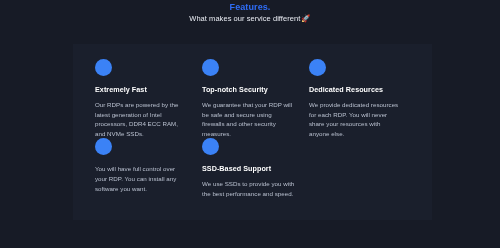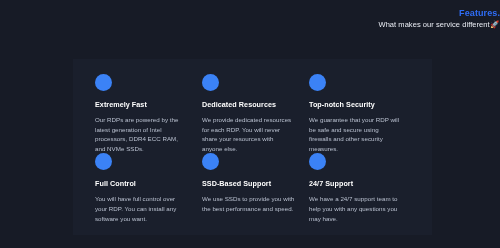--- a/index.html
+++ b/index.html
@@ -22,22 +22,22 @@
     background-color: #171b26;
     background-image:
       radial-gradient(circle at 1px 1px, rgba(255,255,255,0.022) 0.6px, transparent 0.7px);
     background-size: 4px 4px;
     box-sizing: border-box;
     overflow: hidden;
   }
 
   
   .header {
-    text-align: right;
-    padding-top: 7px;
+    text-align: center;
+    padding-top: 1px;
   }
   .eyebrow {
     color: #2f6df6;
     font-size: 9px;
     font-weight: bold;
     letter-spacing: 0.1px;
     line-height: 12px;
     margin: 0;
   }
   .subtitle {
@@ -50,21 +50,21 @@
   }
   .subtitle .rocket {
     font-size: 7.5px;
     margin-left: 1px;
   }
 
   
   .panel {
     position: absolute;
     left: 73px;
-    top: 59px;
+    top: 44px;
     width: 359px;
     height: 176px;
     background-color: #1a1f2c;
     background-image:
       radial-gradient(circle at 1px 1px, rgba(255,255,255,0.028) 0.6px, transparent 0.7px);
     background-size: 4px 4px;
     box-sizing: border-box;
     padding: 12px 0 0 0;
   }
 
@@ -127,44 +127,38 @@
     <div class="grid">
 
       <div class="card">
         <div class="card-icon"></div>
         <div class="card-title">Extremely Fast</div>
         <div class="card-desc">Our RDPs are powered by the latest generation of Intel processors, DDR4 ECC RAM, and NVMe SSDs.</div>
       </div>
 
       <div class="card">
         <div class="card-icon"></div>
+        <div class="card-title">Top-notch Security</div>
+        <div class="card-desc">We guarantee that your RDP will be safe and secure using firewalls and other security measures.</div>
+      </div>
+
+      <div class="card">
+        <div class="card-icon"></div>
         <div class="card-title">Dedicated Resources</div>
         <div class="card-desc">We provide dedicated resources for each RDP. You will never share your resources with anyone else.</div>
       </div>
 
       <div class="card">
         <div class="card-icon"></div>
-        <div class="card-title">Top-notch Security</div>
-        <div class="card-desc">We guarantee that your RDP will be safe and secure using firewalls and other security measures.</div>
-      </div>
-
-      <div class="card">
-        <div class="card-icon"></div>
-        <div class="card-title">Full Control</div>
         <div class="card-desc">You will have full control over your RDP. You can install any software you want.</div>
       </div>
 
       <div class="card">
         <div class="card-icon"></div>
         <div class="card-title">SSD-Based Support</div>
         <div class="card-desc">We use SSDs to provide you with the best performance and speed.</div>
       </div>
 
-      <div class="card">
-        <div class="card-icon"></div>
-        <div class="card-title">24/7 Support</div>
-        <div class="card-desc">We have a 24/7 support team to help you with any questions you may have.</div>
-      </div>
 
     </div>
   </div>
 
 </div>
 
 </body></html>

